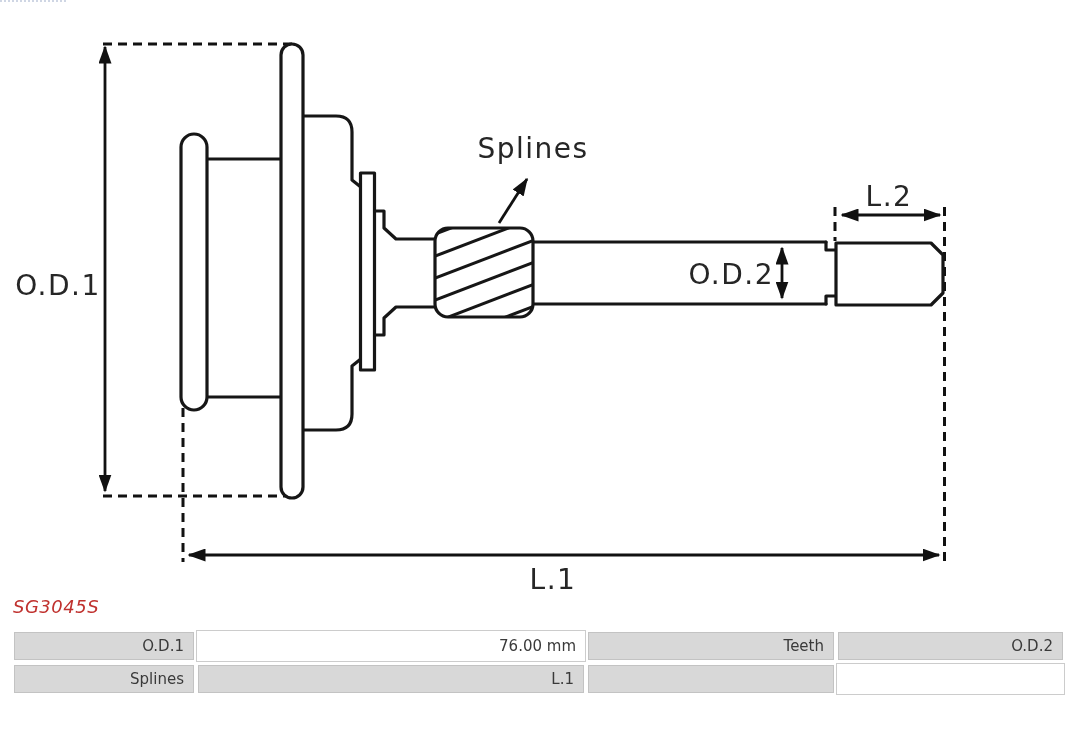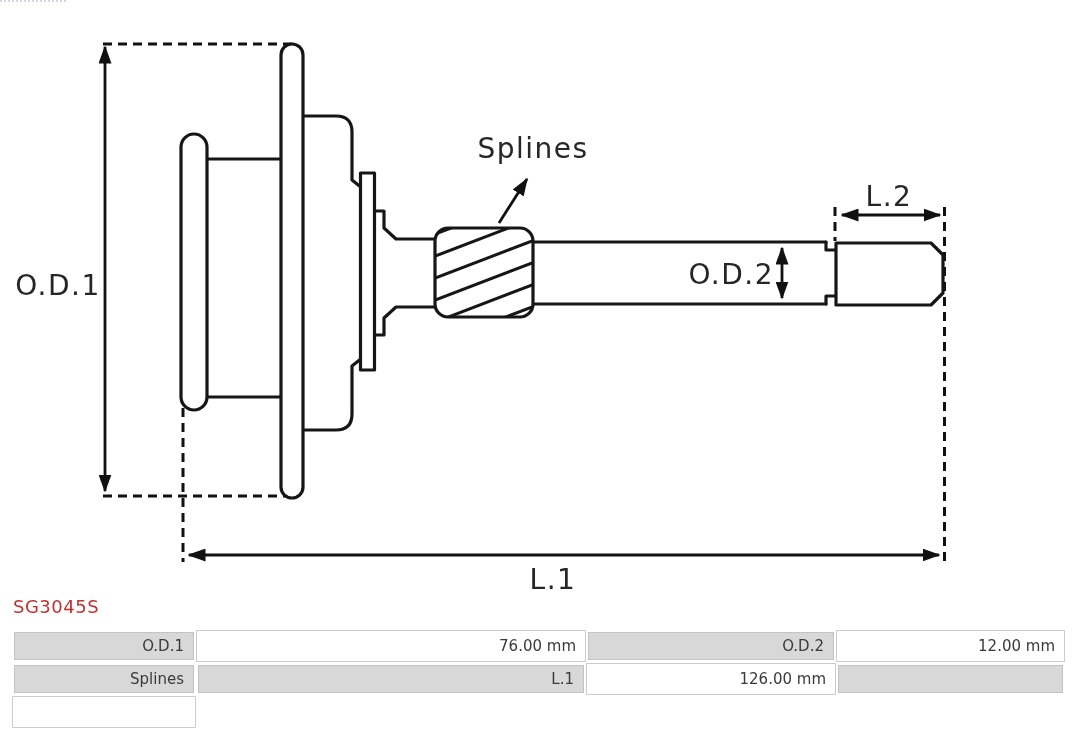--- a/index.html
+++ b/index.html
@@ -20,21 +20,21 @@
   .dash{fill:none;stroke:#111111;stroke-width:3;stroke-dasharray:9 6;}
   .hatch{stroke:#161616;stroke-width:3;}
   .dimtext{
     font-family:"DejaVu Sans","Liberation Sans",sans-serif;
     font-size:28px;letter-spacing:1.5px;fill:#262626;font-weight:400;
   }
   #arr path{fill:#111111;}
   
   .part-number{
     position:absolute;left:13px;top:596px;
-    font-size:18px;color:#c0322f;letter-spacing:.5px;
+    font-size:18px;color:#c0322f;letter-spacing:.5px;font-style:italic;
   }
   
   .spec-table{
     position:absolute;left:12px;top:630px;width:1053px;
     display:grid;grid-template-columns:184px 390px 250px 1fr;
     grid-auto-rows:32px;row-gap:1px;
   }
   .cell{box-sizing:border-box;display:flex;align-items:center;justify-content:flex-end;
     font-size:15px;color:#3a3a3a;padding-right:9px;}
   .cell.label{background:#d8d8d8;border:1px solid #c3c3c3;margin:2px;}
@@ -114,22 +114,21 @@
   <text class="dimtext" x="553" y="589" text-anchor="middle">L.1</text>
   <text class="dimtext" x="533" y="158" text-anchor="middle">Splines</text>
 </svg>
 
 <div class="part-number">SG3045S</div>
 
 <div class="spec-table">
 
   <div class="cell label">O.D.1</div>
   <div class="cell value">76.00 mm</div>
+  <div class="cell label">Teeth</div>
 
   <div class="cell label">O.D.2</div>
-  <div class="cell value">12.00 mm</div>
   <div class="cell label">Splines</div>
 
   <div class="cell label">L.1</div>
-  <div class="cell value">126.00 mm</div>
   <div class="cell label"></div>
   <div class="cell value"></div>
 </div>
 
 </body></html>

